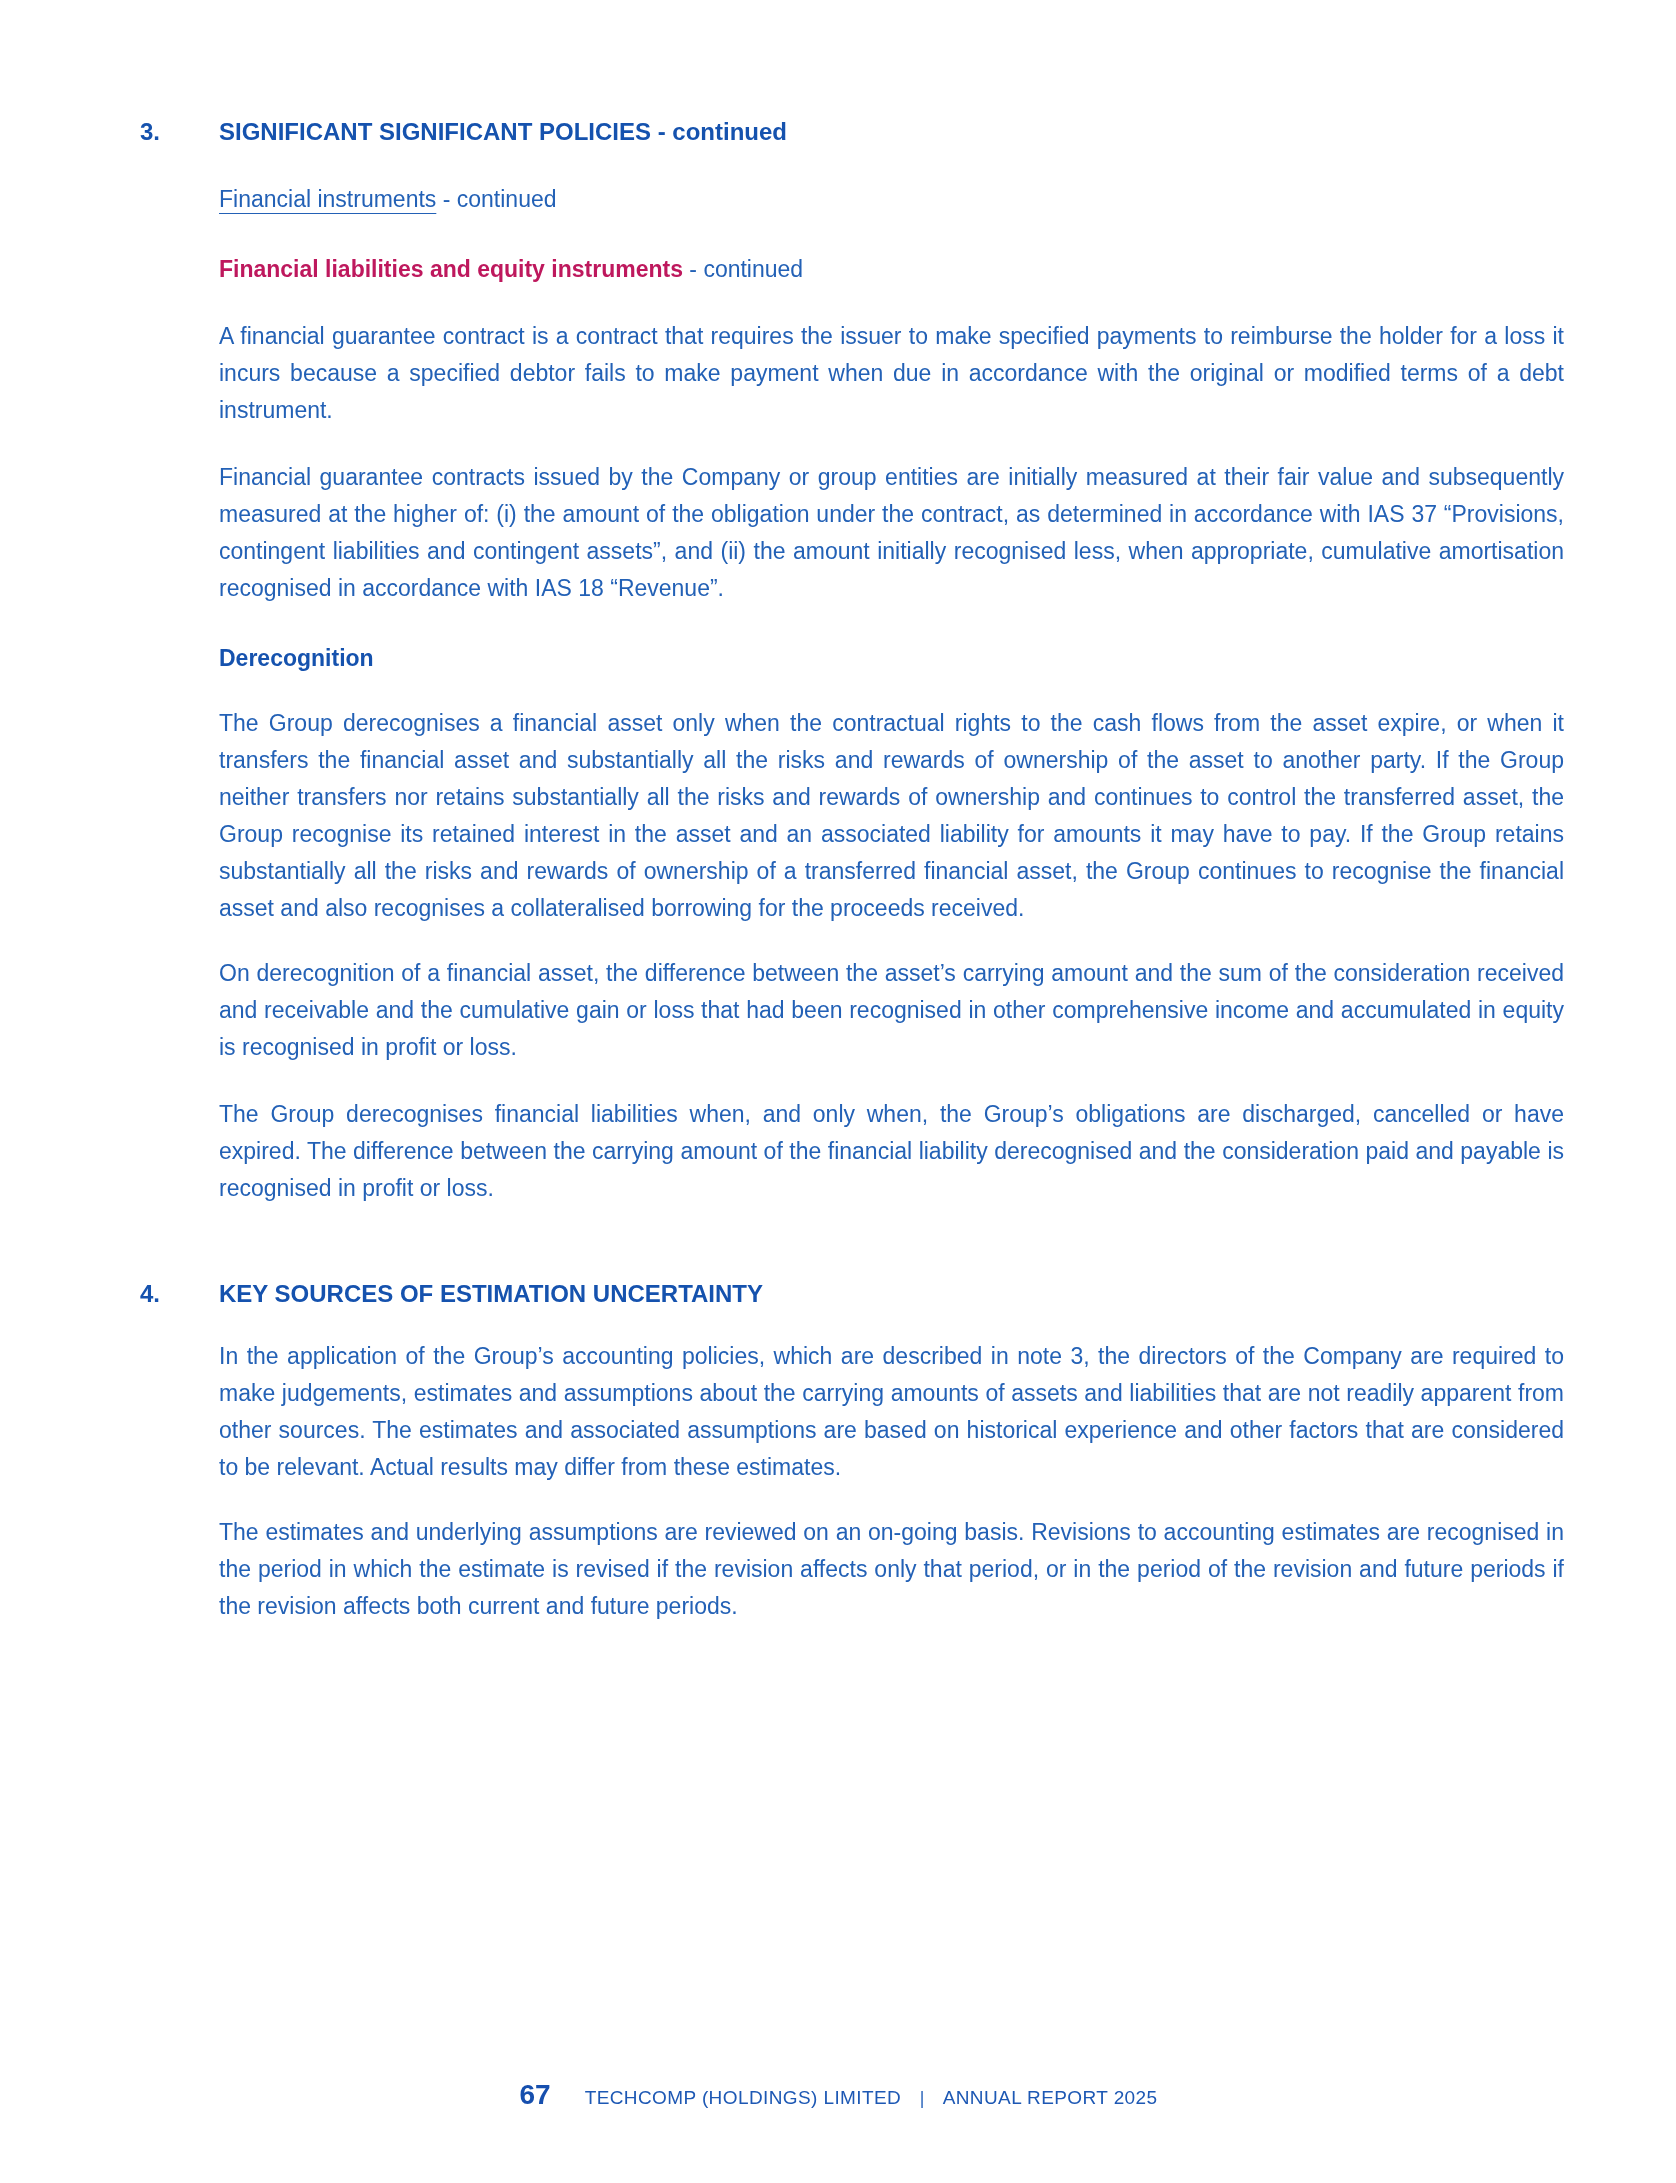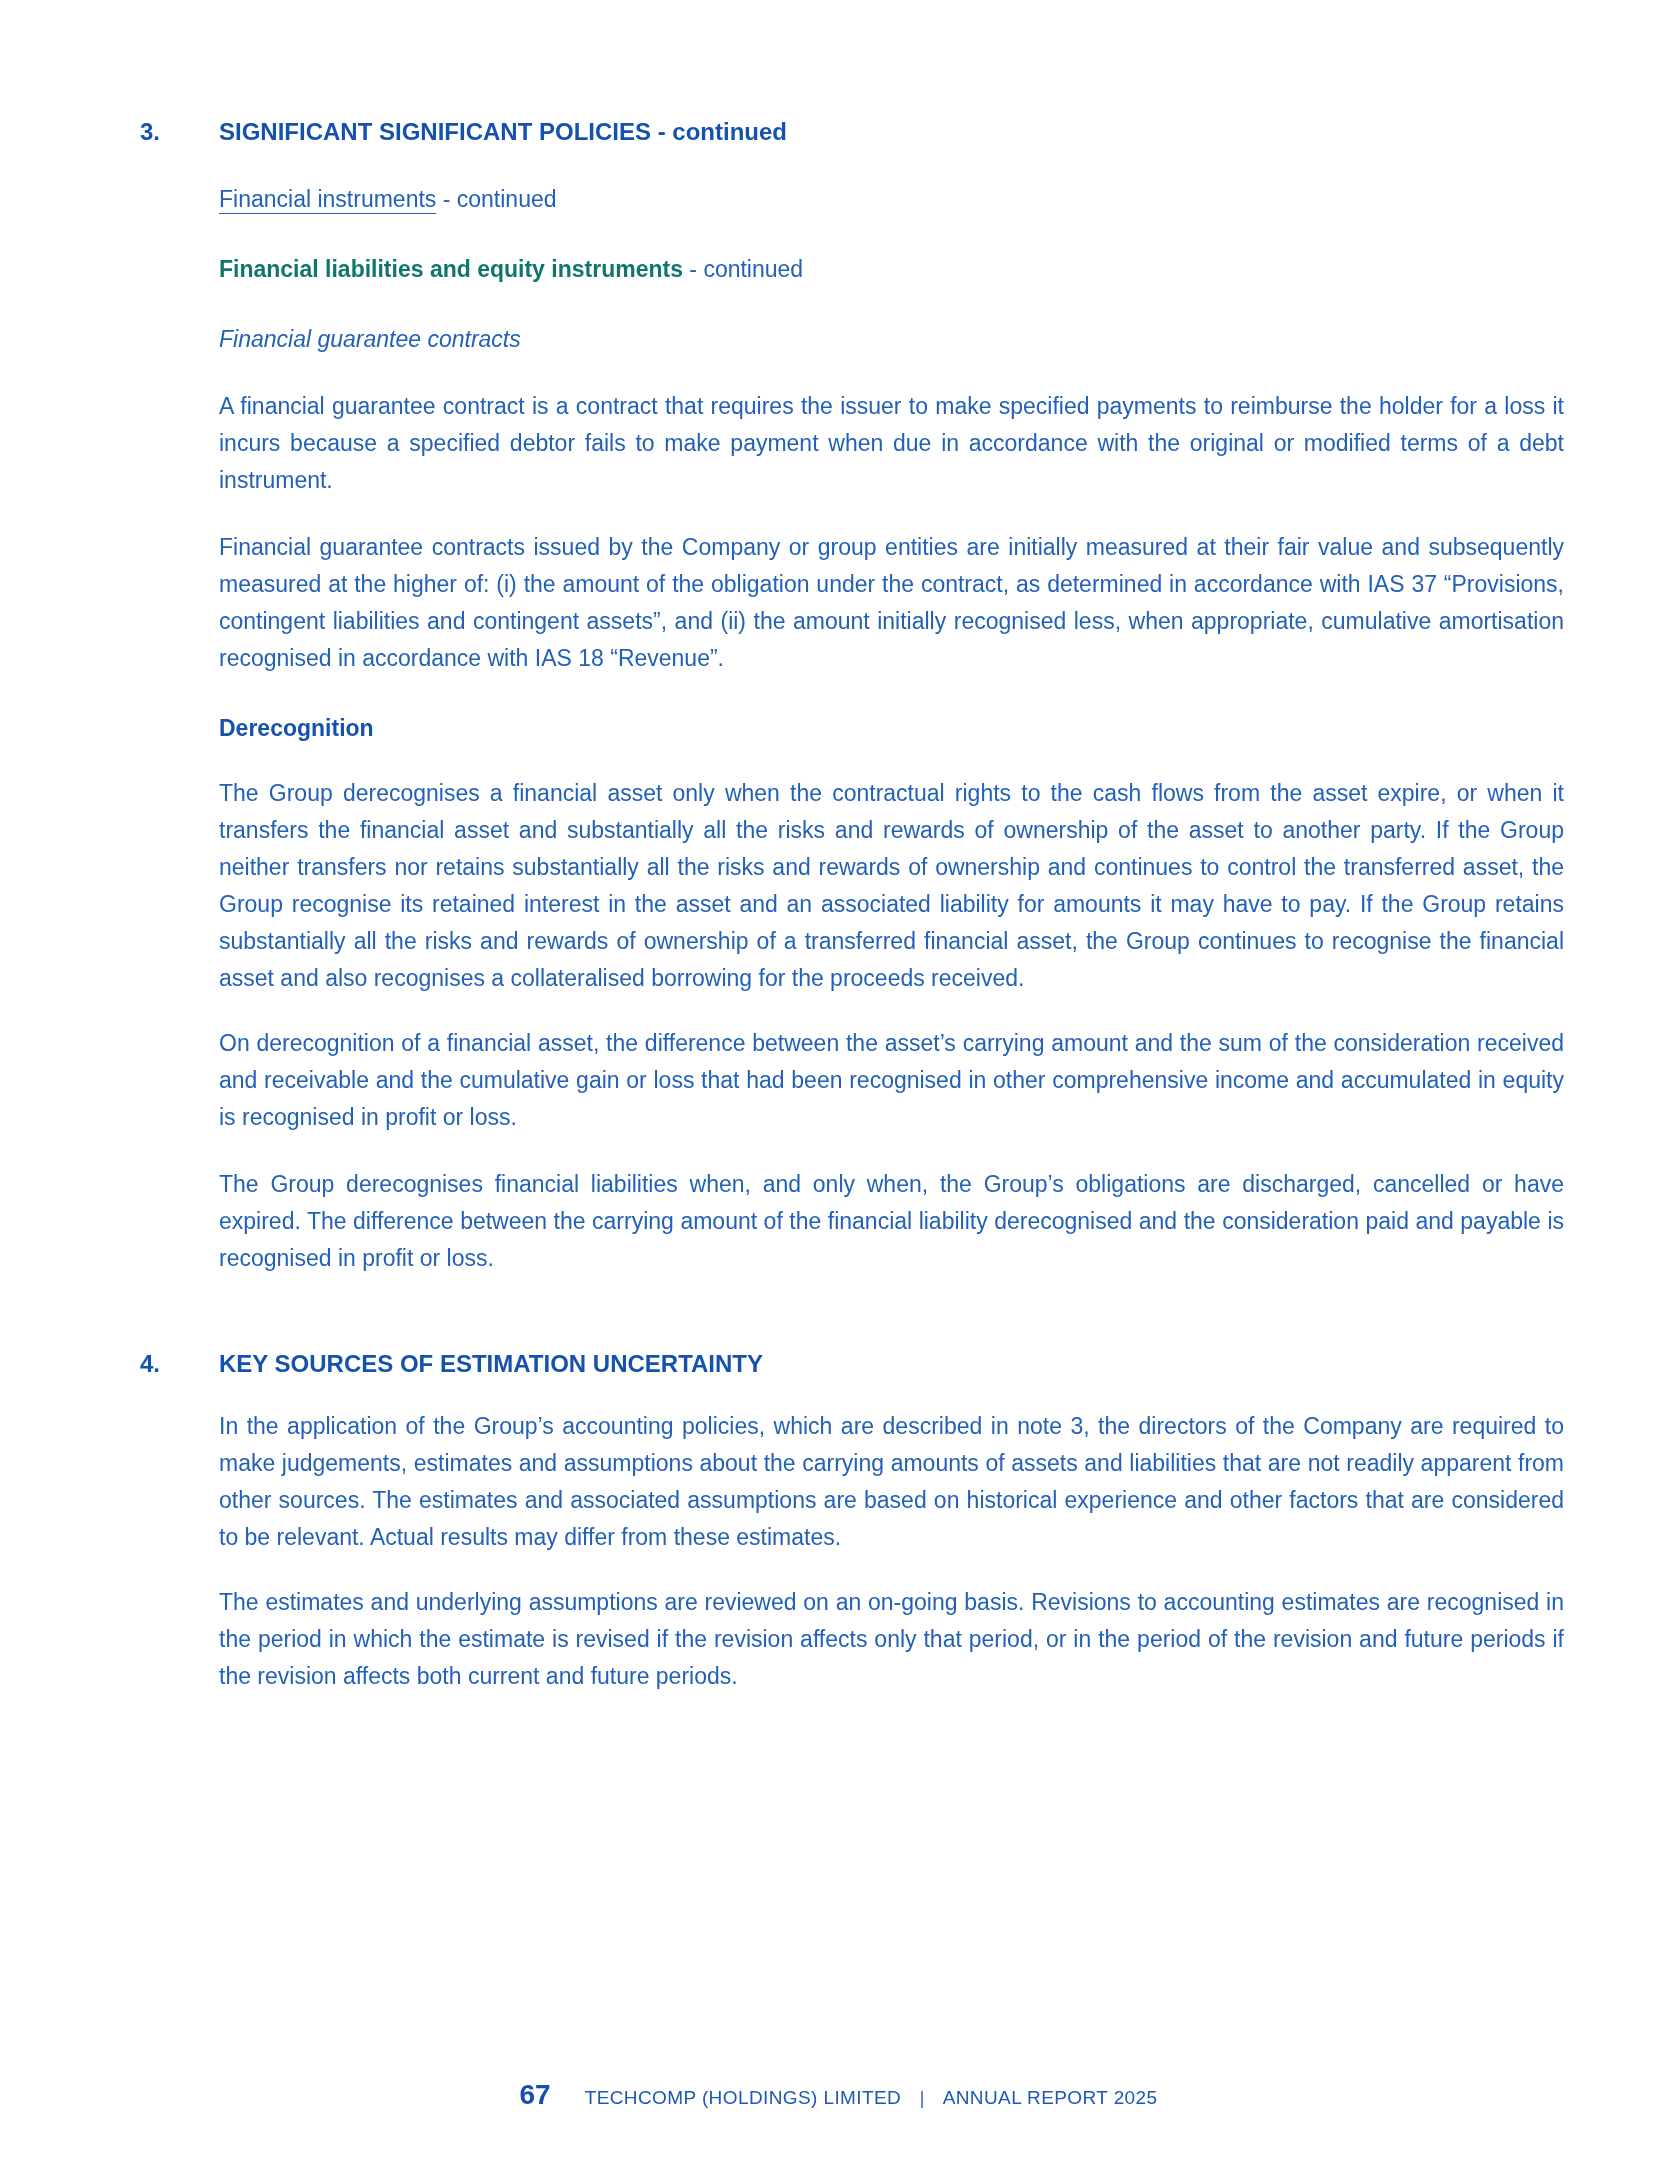--- a/index.html
+++ b/index.html
@@ -64,21 +64,21 @@
   }
   .sec3-title { margin-top: 113px; }
   .sec4-title { margin-top: 68px; }
   .subheading { margin-top: 33px; line-height: 37px; }
   .subheading.first { margin-top: 31px; }
   .lead-underline {
     text-decoration: underline;
     text-underline-offset: 5.7px;
     text-decoration-thickness: 1.4px;
   }
-  .lead-bold { font-weight: 700; color: #0f766e; }
+  .lead-bold { font-weight: 700; color: #be185d; }
   .lead-italic { font-style: italic; }
   .minor-heading {
     margin-top: 33px;
     font-weight: 700;
     color: #1552ae;
     line-height: 37px;
   }
   .para {
     margin-top: 30px;
     text-align: justify;
@@ -127,23 +127,20 @@
     </div>
 
     <div class="subheading first">
       <span class="lead-underline">Financial instruments</span><span> - continued</span>
     </div>
 
     <div class="subheading">
       <span class="lead-bold">Financial liabilities and equity instruments</span><span> - continued</span>
     </div>
 
-    <div class="subheading">
-      <span class="lead-italic">Financial guarantee contracts</span>
-    </div>
 
     <p class="para">A financial guarantee contract is a contract that requires the issuer to make specified payments to reimburse the holder for a loss it incurs because a specified debtor fails to make payment when due in accordance with the original or modified terms of a debt instrument.</p>
 
     <p class="para">Financial guarantee contracts issued by the Company or group entities are initially measured at their fair value and subsequently measured at the higher of: (i) the amount of the obligation under the contract, as determined in accordance with IAS 37 “Provisions, contingent liabilities and contingent assets”, and (ii) the amount initially recognised less, when appropriate, cumulative amortisation recognised in accordance with IAS 18 “Revenue”.</p>
 
     <div class="minor-heading">Derecognition</div>
 
     <p class="para tight">The Group derecognises a financial asset only when the contractual rights to the cash flows from the asset expire, or when it transfers the financial asset and substantially all the risks and rewards of ownership of the asset to another party.  If the Group neither transfers nor retains substantially all the risks and rewards of ownership and continues to control the transferred asset, the Group recognise its retained interest in the asset and an associated liability for amounts it may have to pay.  If the Group retains substantially all the risks and rewards of ownership of a transferred financial asset, the Group continues to recognise the financial asset and also recognises a collateralised borrowing for the proceeds received.</p>
 
     <p class="para tight">On derecognition of a financial asset, the difference between the asset’s carrying amount and the sum of the consideration received and receivable and the cumulative gain or loss that had been recognised in other comprehensive income and accumulated in equity is recognised in profit or loss.</p>

